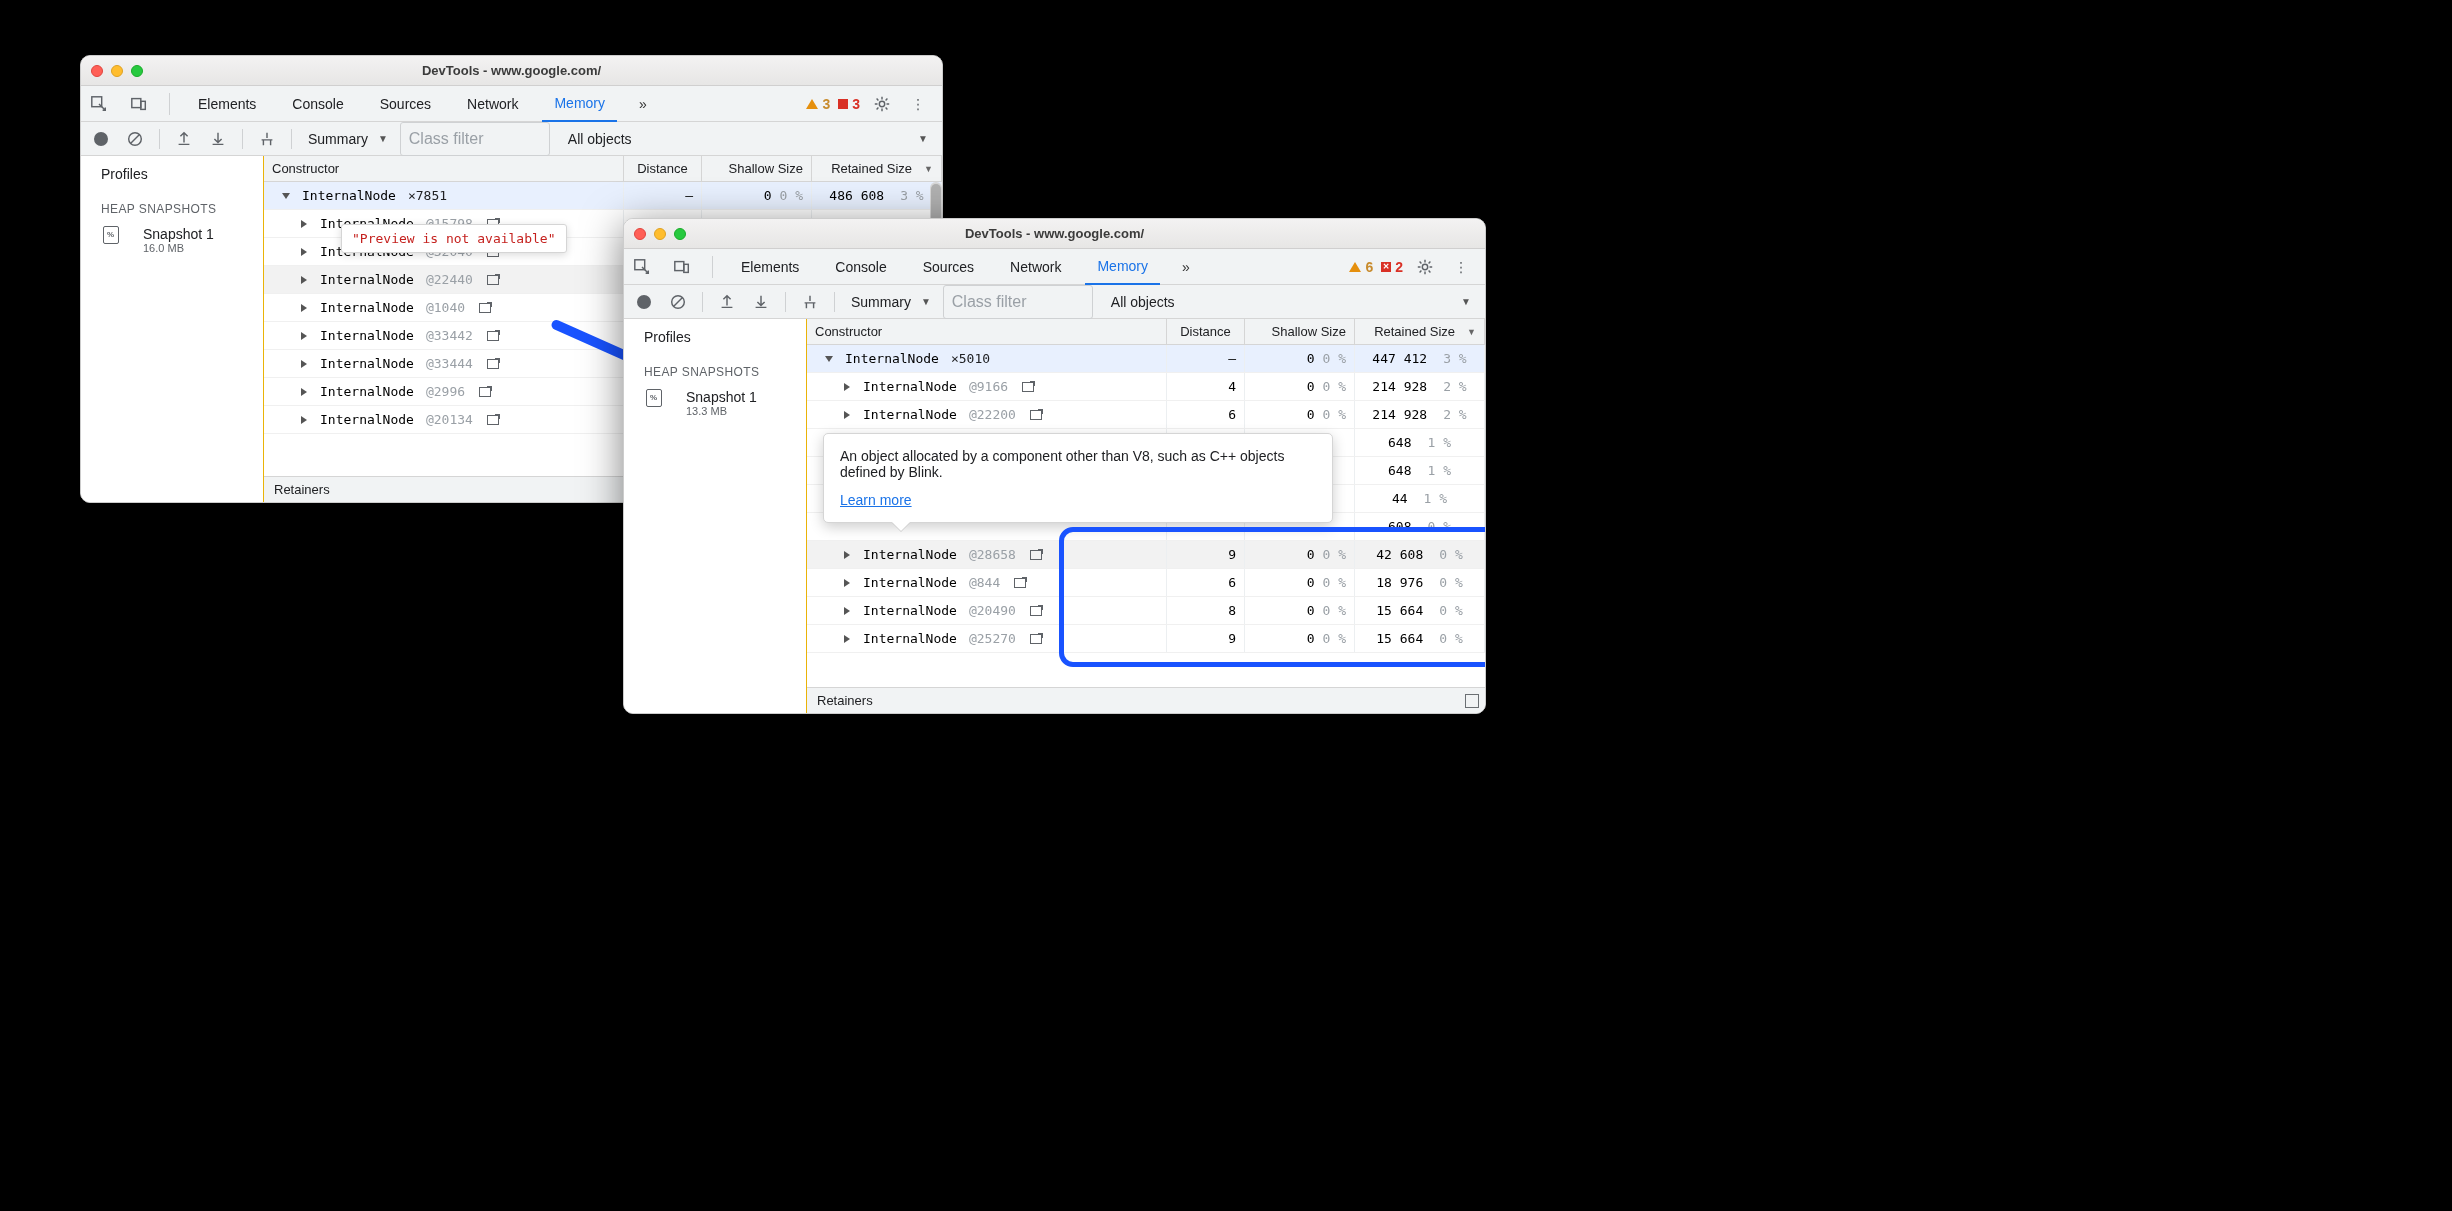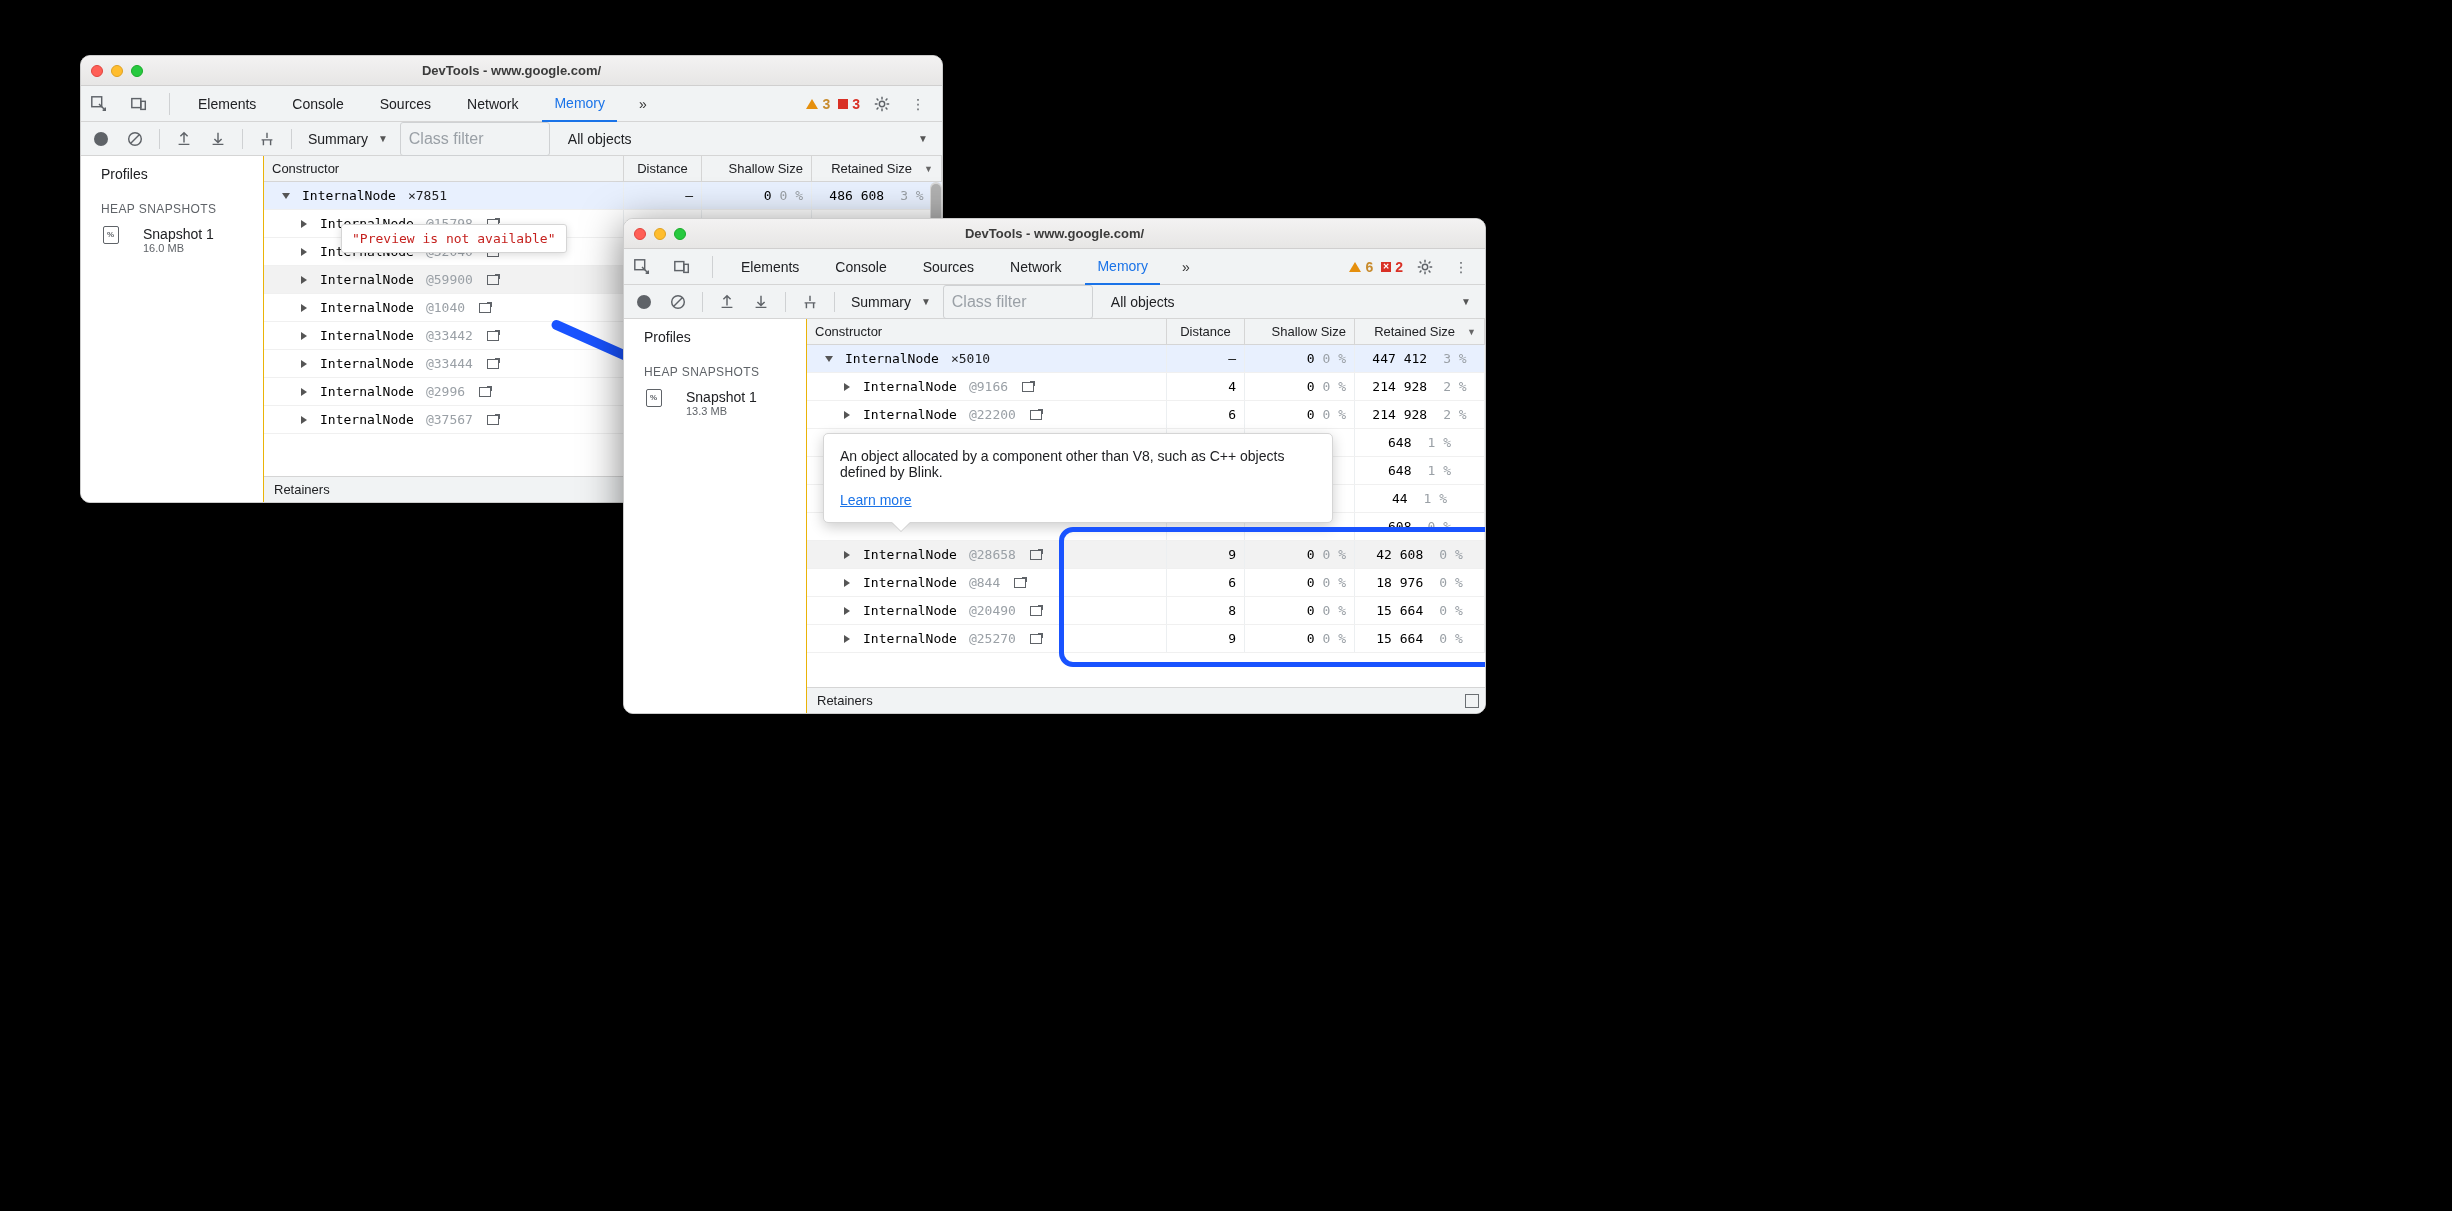--- a/index.html
+++ b/index.html
@@ -349,21 +349,21 @@
               <span class="open-icon"></span>
             </div>
           <div class="cell c-dist"></div>
             <div class="cell c-sh"></div>
             <div class="cell c-rt"></div>
         </div>
         <div class="row hov">
           <div class="cell c-name indent2">
               <span class="disclose right"></span>
               <span style="margin-left:6px;">InternalNode</span>
-              <span class="ref">@59900</span>
+              <span class="ref">@22440</span>
               <span class="open-icon"></span>
             </div>
           <div class="cell c-dist"></div>
             <div class="cell c-sh"></div>
             <div class="cell c-rt"></div>
         </div>
         <div class="row">
           <div class="cell c-name indent2">
               <span class="disclose right"></span>
               <span style="margin-left:6px;">InternalNode</span>
@@ -404,21 +404,21 @@
               <span class="open-icon"></span>
             </div>
           <div class="cell c-dist"></div>
             <div class="cell c-sh"></div>
             <div class="cell c-rt"></div>
         </div>
         <div class="row">
           <div class="cell c-name indent2">
               <span class="disclose right"></span>
               <span style="margin-left:6px;">InternalNode</span>
-              <span class="ref">@37567</span>
+              <span class="ref">@20134</span>
               <span class="open-icon"></span>
             </div>
           <div class="cell c-dist"></div>
             <div class="cell c-sh"></div>
             <div class="cell c-rt"></div>
         </div>
       </div>
 
       <div class="retainers">
         <span>Retainers</span>

